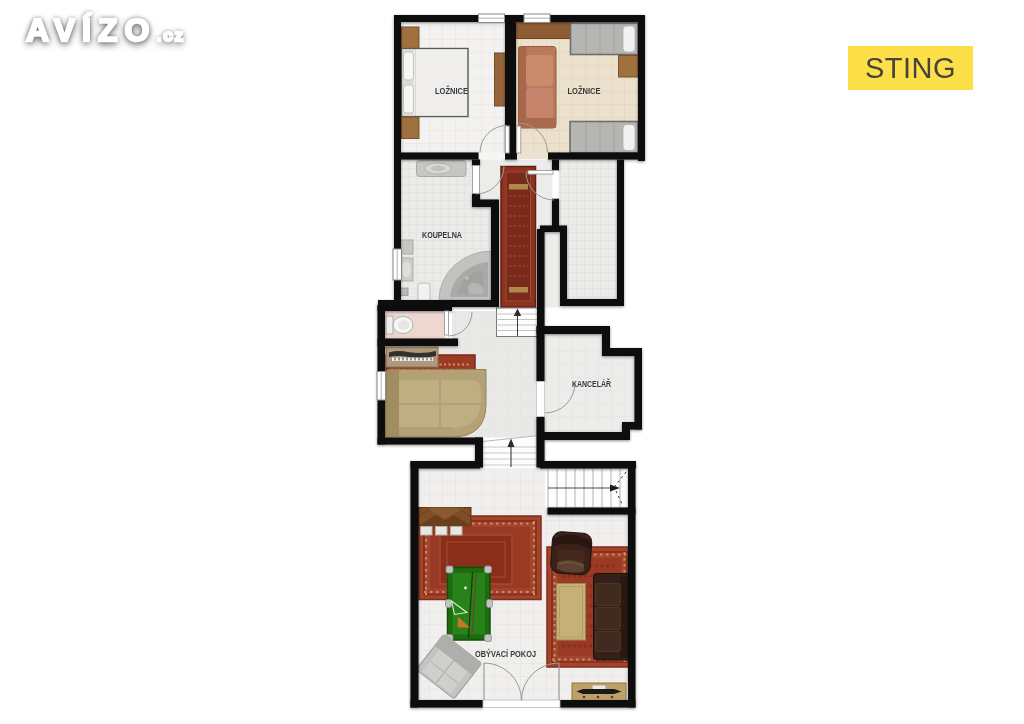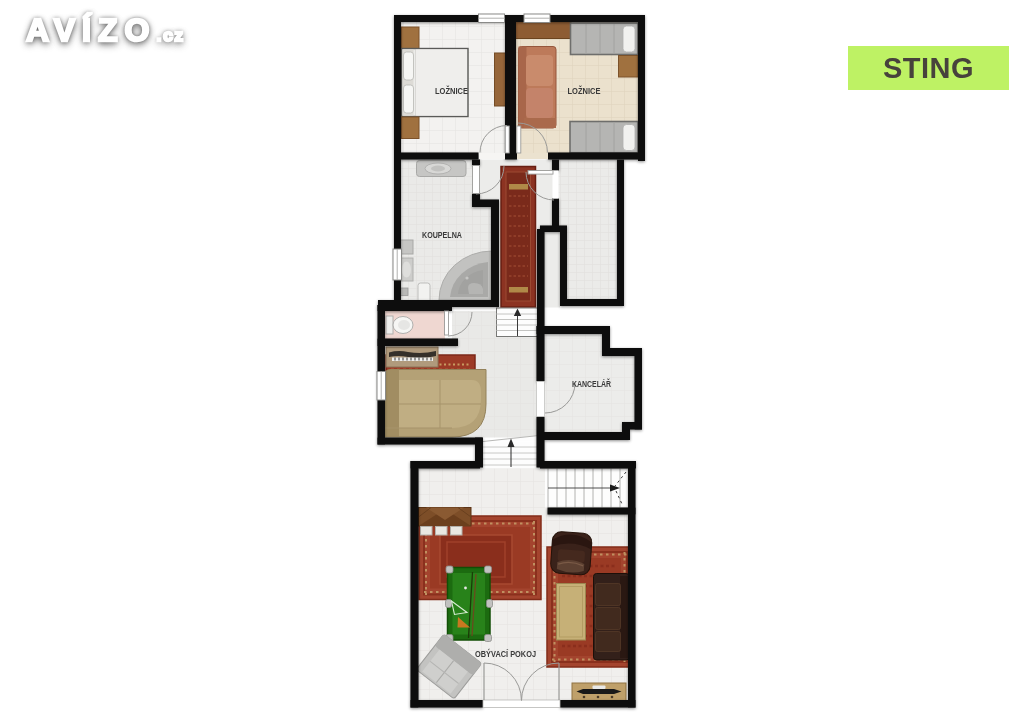--- a/index.html
+++ b/index.html
@@ -3,22 +3,22 @@
 <meta charset="utf-8">
 <style>
   html,body{margin:0;padding:0;background:#ffffff;width:1024px;height:724px;overflow:hidden;}
   body{font-family:"Liberation Sans", sans-serif;position:relative;}
   .logo{position:absolute;left:26px;top:12px;color:#ffffff;font-weight:bold;
     -webkit-text-stroke:2.5px #ffffff;
     text-shadow:0 0 2px #4e4e4e,0 0 4px #5e5e5e,0 2px 6px #6e6e6e,0 3px 9px #8a8a8a;
     letter-spacing:7px;}
   .logo .big{font-size:32px;}
   .logo .small{font-size:17px;letter-spacing:2px;}
-  .sting{position:absolute;left:848px;top:46px;width:161px;height:44px;background:#bef264;
-    display:flex;align-items:center;justify-content:center;font-weight:bold;font-size:29px;
+  .sting{position:absolute;left:848px;top:46px;width:125px;height:44px;background:#fde047;
+    display:flex;align-items:center;justify-content:center;font-weight:normal;font-size:29px;
     color:#47423c;letter-spacing:0.5px;}
 </style>
 </head>
 <body>
 
 <div class="logo"><span class="big">AVÍZO</span><span class="small">.cz</span></div>
 
 <div class="sting">STING</div>
 
 <svg width="1024" height="724" viewBox="0 0 1024 724" style="position:absolute;left:0;top:0;">

